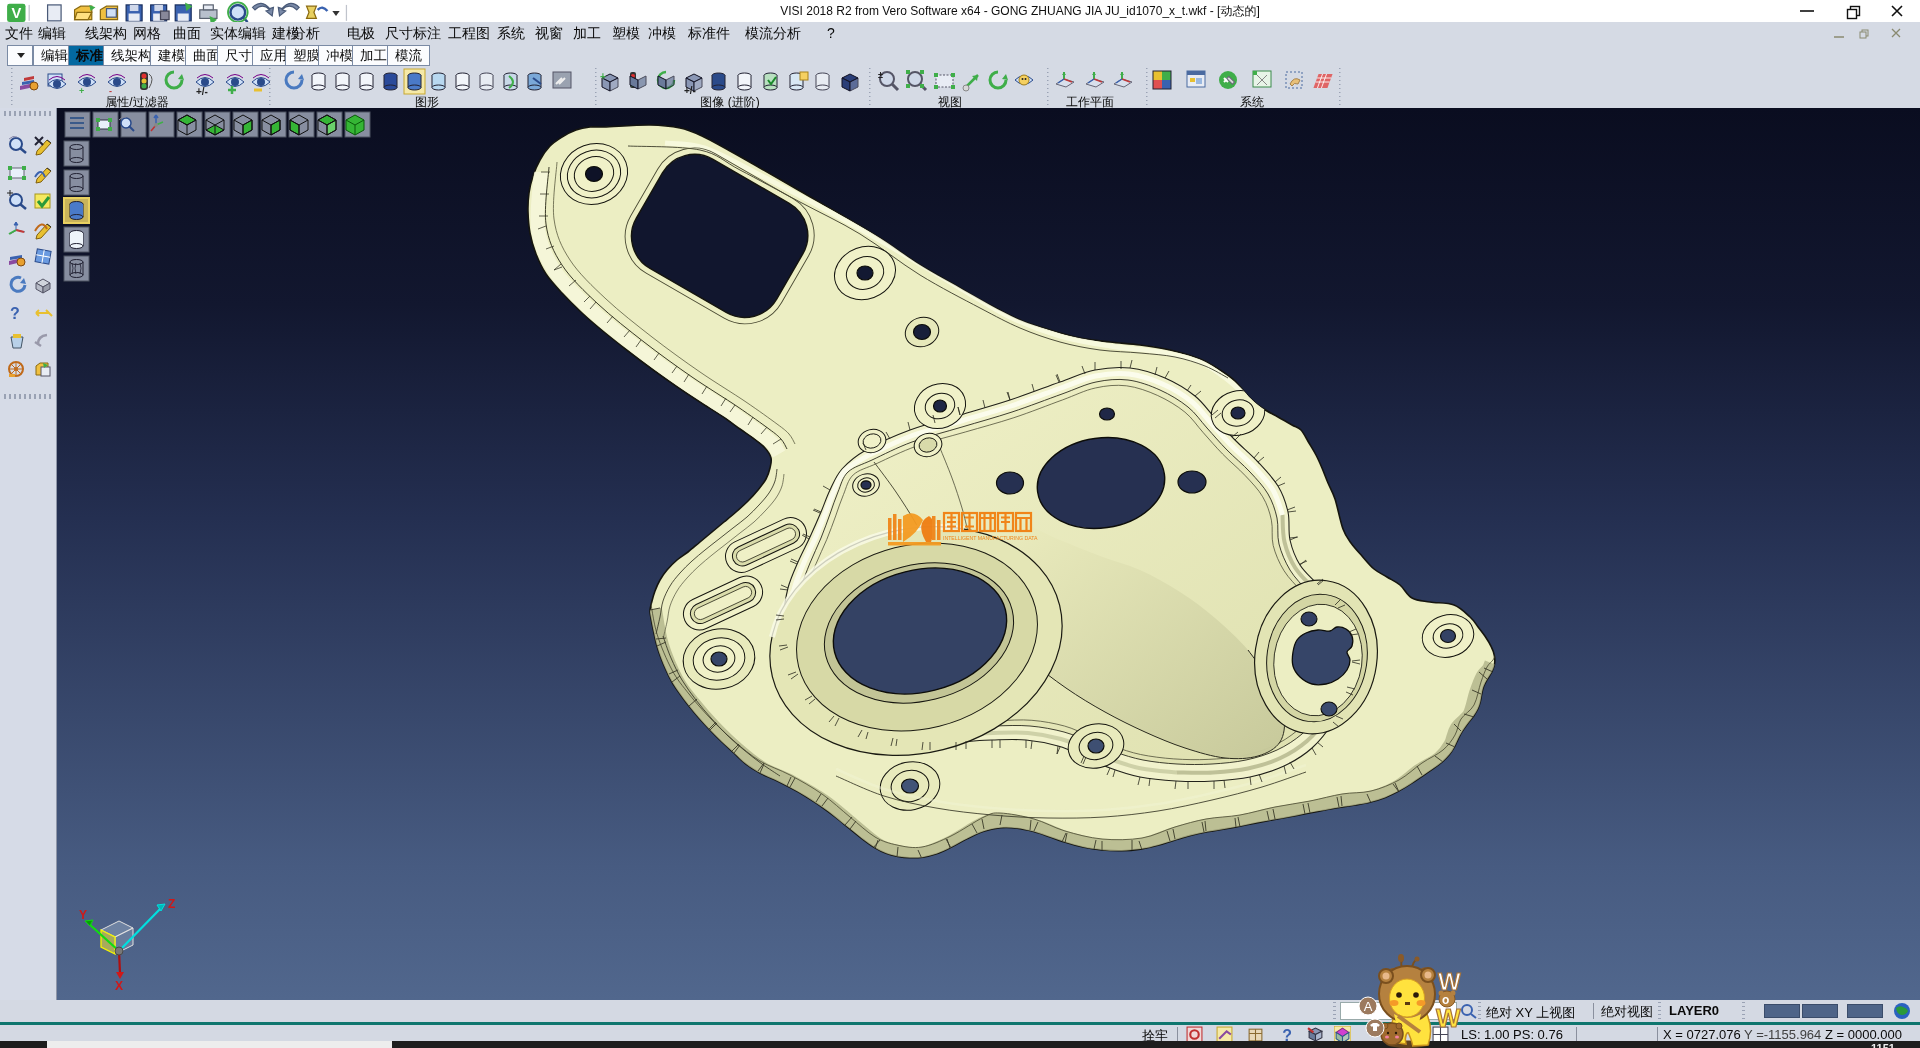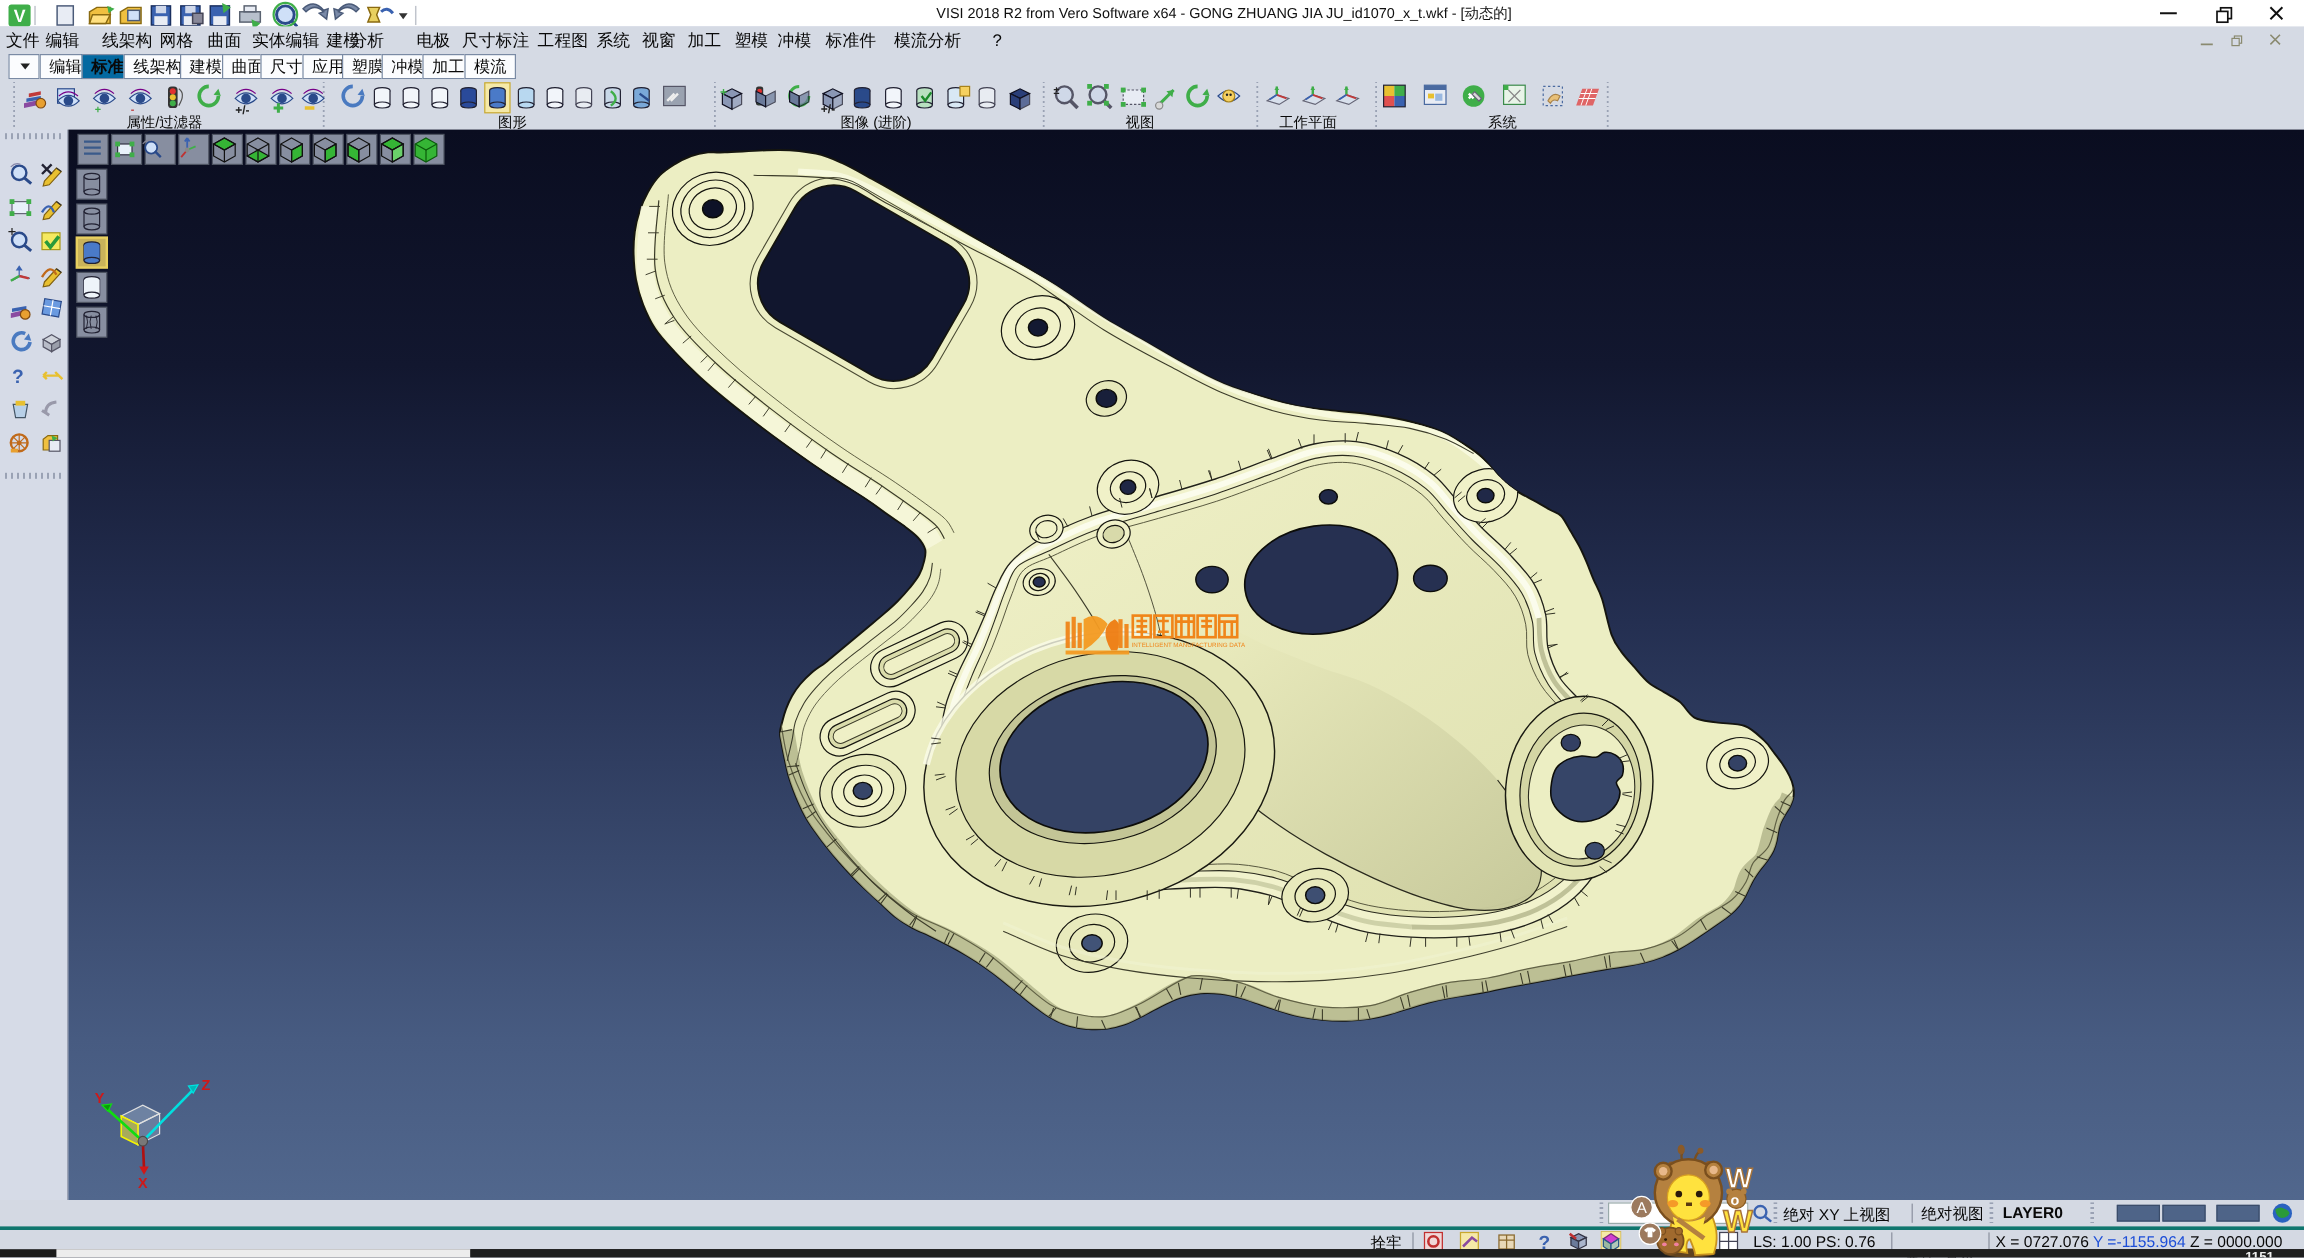--- a/index.html
+++ b/index.html
@@ -1003,21 +1003,21 @@
       <path d="M14 6 v6 l-6 4 v-6 z" fill="#b0c8b8" stroke="#2a5a8a"></path>
     </svg>
 <svg class="abs" style="left:1432px;top:1px" width="17" height="17" viewBox="0 0 16 16">
       <rect x="1" y="1" width="14" height="14" fill="#fff" stroke="#445"></rect>
       <path d="M1 8 h14 M8 1 v14" stroke="#445"></path>
     </svg>
 <span class="abs" style="left:1461px;top:2px">LS: 1.00 PS: 0.76</span>
 <div class="sep" style="left:1576px;top:2px;height:14px"></div>
 <span class="abs" style="left:1587px;top:18px">单位: 毫米</span>
 <div class="sep" style="left:1657px;top:2px;height:14px"></div>
-<span class="abs" style="left:1663px;top:2px">X = 0727.076 <span style="color:#1d4ed8">Y =-1155.964</span> Z = 0000.000</span>
+<span class="abs" style="left:1663px;top:2px">X = 0727.076 <span style="color:#404040">Y =-1155.964</span> Z = 0000.000</span>
 </div>
 <div id="taskbar" class="abs">
     <div class="abs" style="left:47px;top:0;width:345px;height:7px;background:#ededed"></div>
     <div class="abs" style="left:392px;top:0;width:1528px;height:7px;background:#1e1e1e"></div>
     <span class="abs" style="left:1871px;top:1px;font-size:11px;color:#eee;font-weight:bold">1151</span>
   </div>
 <svg class="abs" style="left:1358px;top:952px" width="110" height="96" viewBox="0 0 110 96">
 <g>
 <ellipse cx="50" cy="92" rx="22" ry="4" fill="#8a5a20" opacity="0.6"></ellipse>
 <path d="M38 60 q-8 16 -4 30 l14 2 q-2 -8 2 -12 q6 14 4 14 l16 -1 q6 -16 -2 -33 z" fill="#ffe23e" stroke="#c8921e" stroke-width="1.5"></path>

